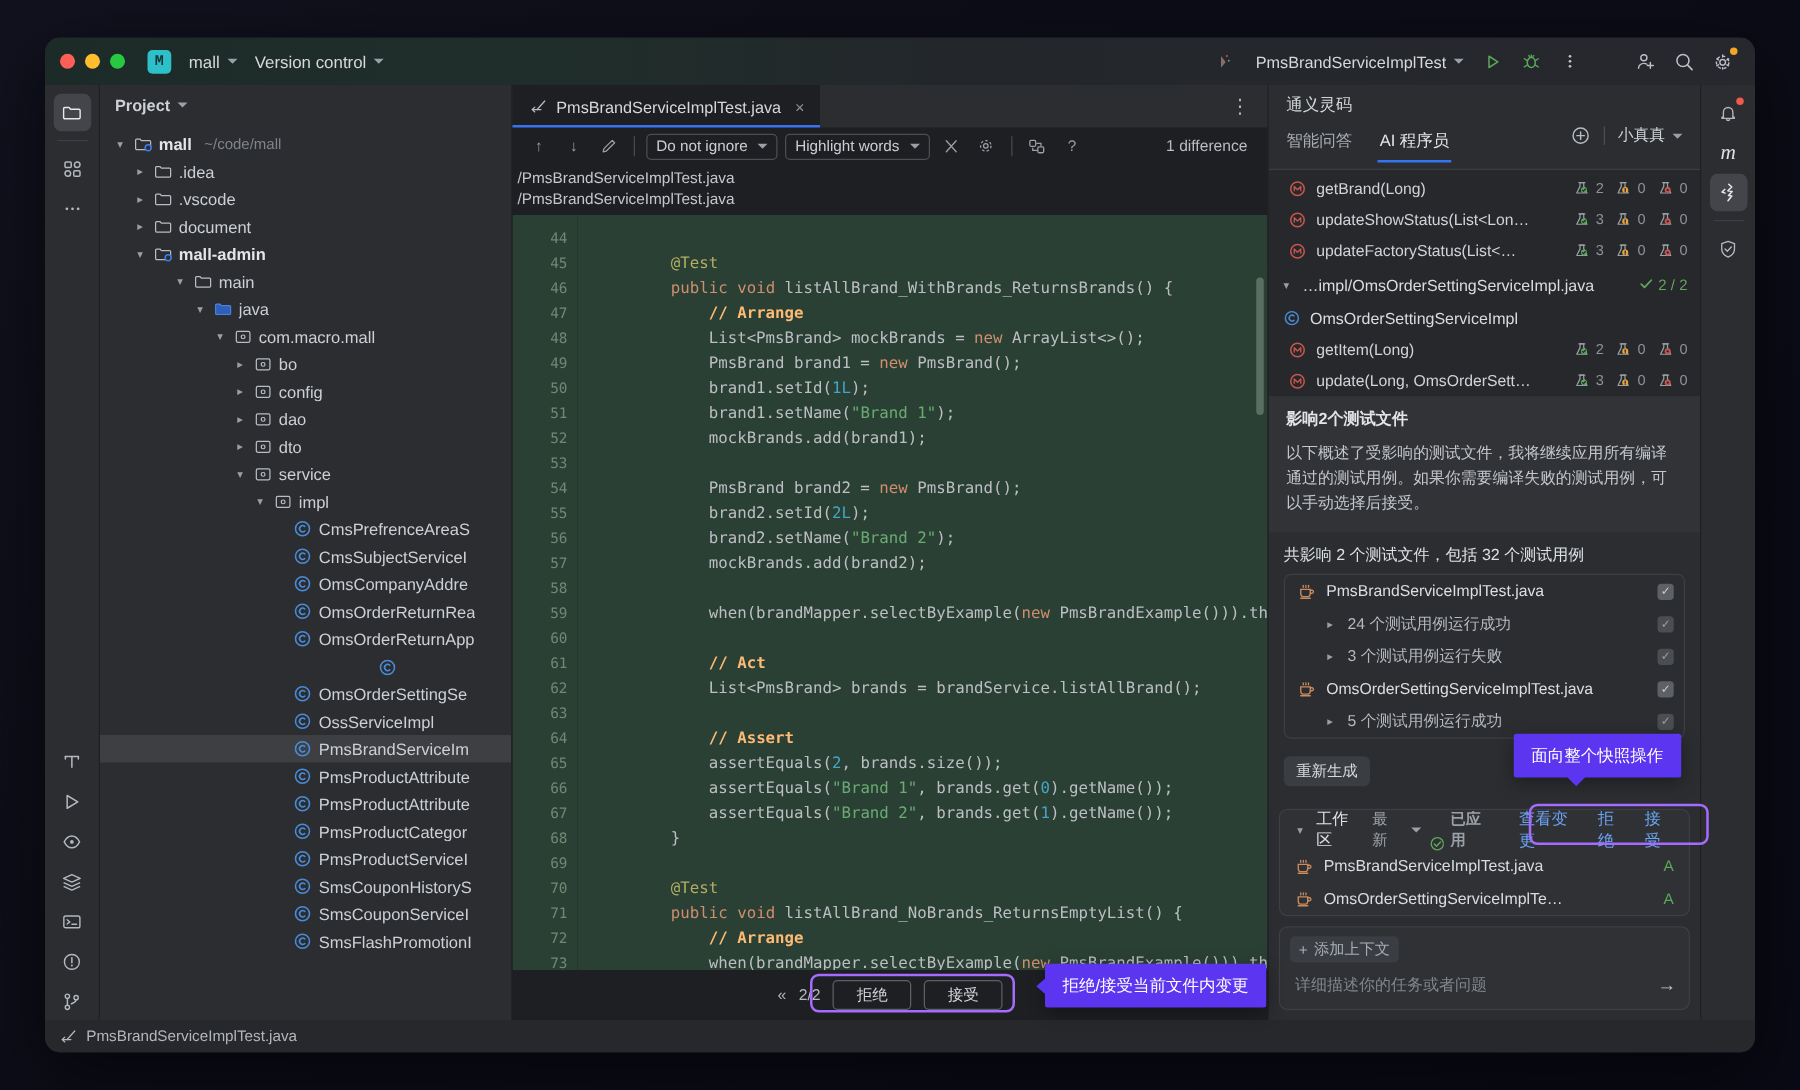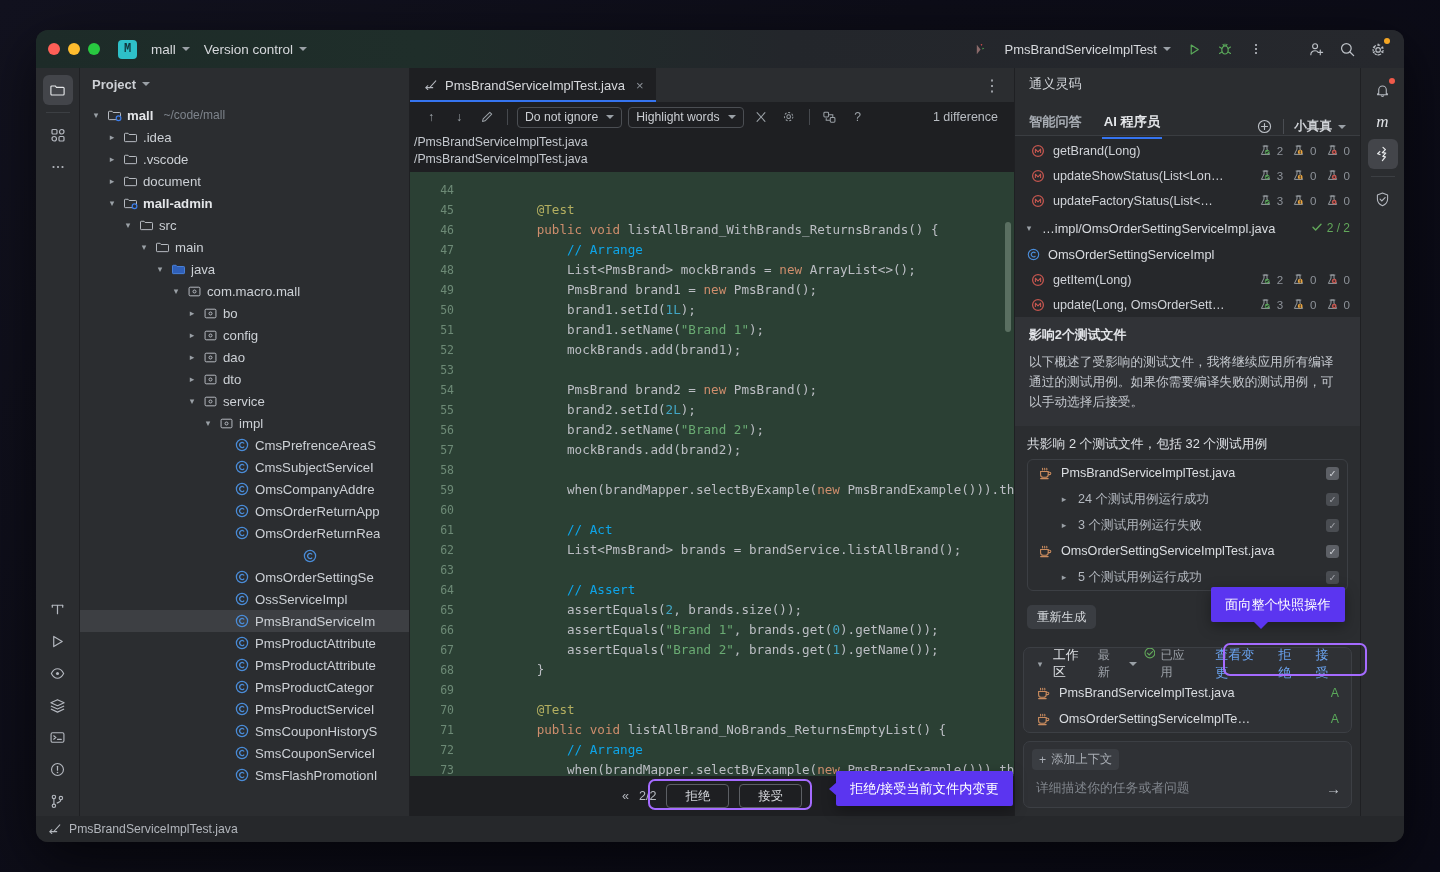--- a/index.html
+++ b/index.html
@@ -147,21 +147,21 @@
   #codearea{
     flex:1;background:#2b4034;position:relative;overflow:hidden;
     padding:8px 0 0 0;
   }
   #codearea .ln{
     height:20px;line-height:20px;white-space:pre;
     font-family:"DejaVu Sans Mono",monospace;font-size:12.6px;color:#bfc7c1;
     padding-left:14px;
   }
   .kw{color:#cf8e6d;} .str{color:#6aab73;} .num{color:#42a5c4;}
-  .cmt{color:#0ea5e9;} .ann{color:#b3ae60;} .pl{color:#bcbec4;}
+  .cmt{color:#fdba74;font-weight:bold;} .ann{color:#b3ae60;} .pl{color:#bcbec4;}
   #vscroll{
     position:absolute;right:3px;top:50px;width:6px;height:110px;
     background:#5a6f61;border-radius:3px;
   }
 
   
   #bottombar{
     height:40px;min-height:40px;background:#1e1f22;display:flex;align-items:center;
     position:relative;padding-left:0;
   }
@@ -177,23 +177,22 @@
     border:2px solid #a56bff;border-radius:7px;pointer-events:none;
   }
 
   
   #ai-panel{
     width:346px;min-width:346px;background:#2b2d30;display:flex;flex-direction:column;
     border-left:1px solid #1f2023;
   }
   #ai-title{height:32px;display:flex;align-items:center;padding:0 14px;color:#d3d6da;font-size:13.2px;}
   #ai-tabs{
-    height:36px;display:flex;align-items:flex-end;gap:22px;padding:0 14px;position:relative;
+    height:36px;display:flex;align-items:flex-start;gap:22px;padding:0 14px;position:relative;
     border-bottom:1px solid #3a3d41;
-    font-weight:bold;
   }
   .ai-tab{color:#a7acb3;font-size:13.2px;cursor:pointer;padding-bottom:8px;position:relative;top:4px;}
   .ai-tab.active{color:#e4e6e9;}
   .ai-tab.active::after{content:"";position:absolute;left:-2px;right:-2px;bottom:0;height:2.5px;background:#3574f0;}
   #ai-tabs-right{margin-left:auto;display:flex;align-items:center;gap:10px;}
   .ai-user{display:flex;align-items:center;gap:6px;color:#cfd2d7;font-size:12.6px;cursor:pointer;}
 
   #ai-scroll{flex:1;overflow:hidden;background:#2b2d30;display:flex;flex-direction:column;}
 
   .mlist{background:#26282b;padding:2px 0;}
@@ -219,21 +218,21 @@
 
   #regen-row{padding:8px 12px 10px 12px;display:flex;align-items:center;}
   .regen{
     height:24px;padding:0 10px;background:#3a3d42;border-radius:5px;
     color:#d7dade;font-size:12.3px;display:flex;align-items:center;cursor:pointer;
   }
 
   #ws-block{margin:0 8px 8px 8px;border:1px solid #3c3f44;border-radius:7px;background:#2f3135;overflow:hidden;}
   #ws-head{height:32px;display:flex;align-items:center;gap:7px;padding:0 10px;font-size:12.8px;color:#dde0e4;position:relative;}
   .ws-dim{color:#9ba0a7;font-size:12.2px;}
-  #ws-applied{display:flex;align-items:flex-start;gap:5px;color:#9ba0a7;font-size:12.2px;margin-left:auto;}
+  #ws-applied{display:flex;align-items:flex-end;gap:5px;color:#9ba0a7;font-size:12.2px;margin-left:auto;font-weight:bold;}
   #ws-actions{display:flex;align-items:center;gap:12px;margin-left:12px;}
   .ws-act{color:#6aa3f0;font-size:13px;cursor:pointer;}
   .wsfile{height:26px;display:flex;align-items:center;gap:8px;padding:0 12px;font-size:12.7px;color:#d9dce0;cursor:pointer;}
   .wsA{margin-left:auto;color:#5aa85a;font-size:12.3px;}
 
   #composer{margin:0 8px 8px 8px;border:1px solid #3c3f44;border-radius:7px;background:#2f3135;padding:7px 8px 6px 8px;}
   #ctx-row{display:flex;align-items:center;gap:6px;margin-bottom:8px;}
   #ctx-btn{
     display:flex;align-items:center;gap:5px;height:21px;padding:0 7px;border-radius:4px;
     background:#3a3d42;color:#a9aeb5;font-size:12.2px;cursor:pointer;
@@ -467,29 +466,20 @@
           <div class="row" style="padding-left: 26px;">
             <span class="arrow down"></span>
             <span style="display: flex; align-items: center; min-width: 15px;">
               <svg width="15" height="15" viewBox="0 0 16 16">
                 <path d="M1.6 4.3a.8.8 0 01.8-.8h3l1.1 1.3h7.1a.8.8 0 01.8.8v6a.8.8 0 01-.8.8H2.4a.8.8 0 01-.8-.8z" fill="none" stroke="#b9bdc3" stroke-width="1.05"></path>
                 <circle cx="12.3" cy="10.9" r="2.5" fill="#2b2d30" stroke="#3d7de8" stroke-width="1.3"></circle>
               </svg>
             </span>
             <span class="lbl bold">mall-admin</span>
           </div>
-          <div class="row" style="padding-left: 42px;">
-            <span class="arrow down"></span>
-            <span style="display: flex; align-items: center; min-width: 15px;">
-              <svg width="15" height="15" viewBox="0 0 16 16">
-                <path d="M1.6 4.3a.8.8 0 01.8-.8h3l1.1 1.3h7.1a.8.8 0 01.8.8v6a.8.8 0 01-.8.8H2.4a.8.8 0 01-.8-.8z" fill="none" stroke="#b9bdc3" stroke-width="1.05"></path>
-              </svg>
-            </span>
-            <span class="lbl">src</span>
-          </div>
           <div class="row" style="padding-left: 58px;">
             <span class="arrow down"></span>
             <span style="display: flex; align-items: center; min-width: 15px;">
               <svg width="15" height="15" viewBox="0 0 16 16">
                 <path d="M1.6 4.3a.8.8 0 01.8-.8h3l1.1 1.3h7.1a.8.8 0 01.8.8v6a.8.8 0 01-.8.8H2.4a.8.8 0 01-.8-.8z" fill="none" stroke="#b9bdc3" stroke-width="1.05"></path>
               </svg>
             </span>
             <span class="lbl">main</span>
           </div>
           <div class="row" style="padding-left: 74px;">
@@ -602,31 +592,31 @@
             <span class="lbl">OmsCompanyAddre</span>
           </div>
           <div class="row" style="padding-left: 138px;">
             <span class="arrow "></span>
             <span style="display: flex; align-items: center; min-width: 15px;">
               <svg width="14" height="14" viewBox="0 0 14 14">
                 <circle cx="7" cy="7" r="5.6" fill="none" stroke="#4a8cd8" stroke-width="1.25"></circle>
                 <path d="M8.8 5.1a2.5 2.5 0 100 3.8" fill="none" stroke="#4a8cd8" stroke-width="1.25" stroke-linecap="round"></path>
               </svg>
             </span>
+            <span class="lbl">OmsOrderReturnRea</span>
+          </div>
+          <div class="row" style="padding-left: 138px;">
+            <span class="arrow "></span>
+            <span style="display: flex; align-items: center; min-width: 15px;">
+              <svg width="14" height="14" viewBox="0 0 14 14">
+                <circle cx="7" cy="7" r="5.6" fill="none" stroke="#4a8cd8" stroke-width="1.25"></circle>
+                <path d="M8.8 5.1a2.5 2.5 0 100 3.8" fill="none" stroke="#4a8cd8" stroke-width="1.25" stroke-linecap="round"></path>
+              </svg>
+            </span>
             <span class="lbl">OmsOrderReturnApp</span>
-          </div>
-          <div class="row" style="padding-left: 138px;">
-            <span class="arrow "></span>
-            <span style="display: flex; align-items: center; min-width: 15px;">
-              <svg width="14" height="14" viewBox="0 0 14 14">
-                <circle cx="7" cy="7" r="5.6" fill="none" stroke="#4a8cd8" stroke-width="1.25"></circle>
-                <path d="M8.8 5.1a2.5 2.5 0 100 3.8" fill="none" stroke="#4a8cd8" stroke-width="1.25" stroke-linecap="round"></path>
-              </svg>
-            </span>
-            <span class="lbl">OmsOrderReturnRea</span>
           </div>
           <div class="row" style="padding-left: 138px; flex-direction: column;">
             <span class="arrow "></span>
             <span style="display: flex; align-items: center; min-width: 15px;">
               <svg width="14" height="14" viewBox="0 0 14 14">
                 <circle cx="7" cy="7" r="5.6" fill="none" stroke="#4a8cd8" stroke-width="1.25"></circle>
                 <path d="M8.8 5.1a2.5 2.5 0 100 3.8" fill="none" stroke="#4a8cd8" stroke-width="1.25" stroke-linecap="round"></path>
               </svg>
             </span>
             <span class="lbl">OmsOrderServiceIm</span>

